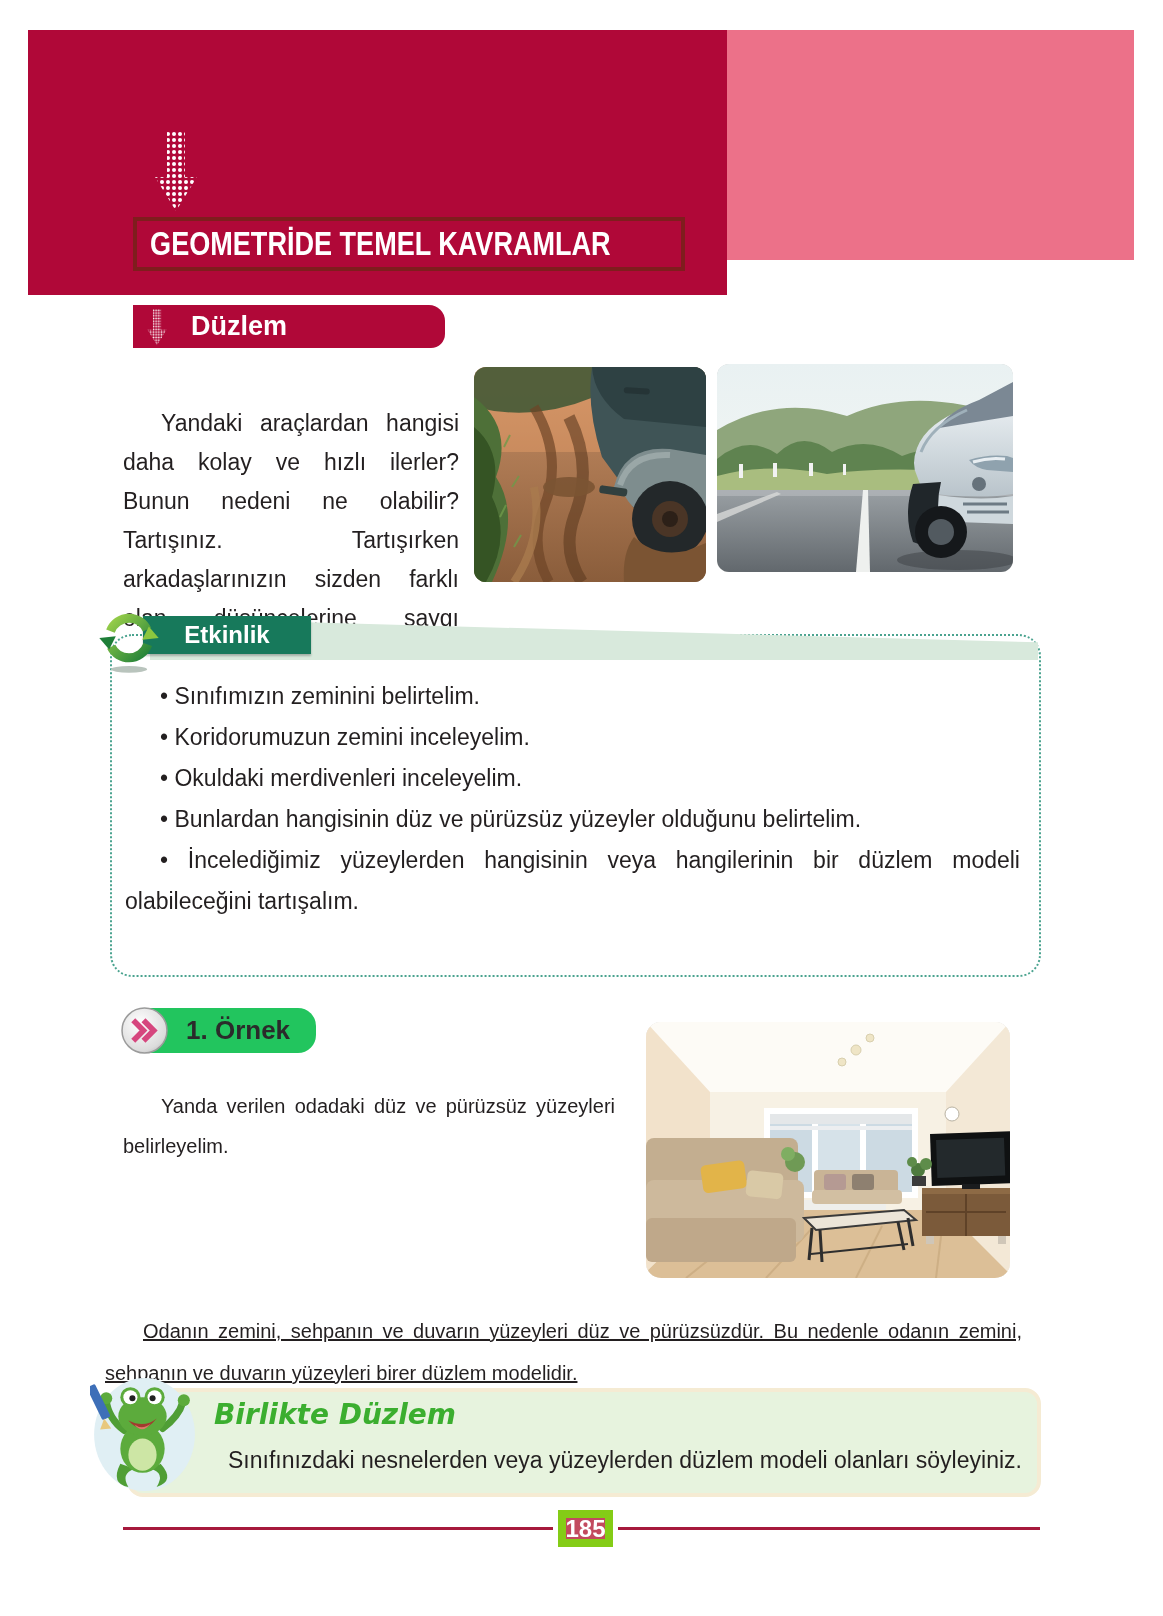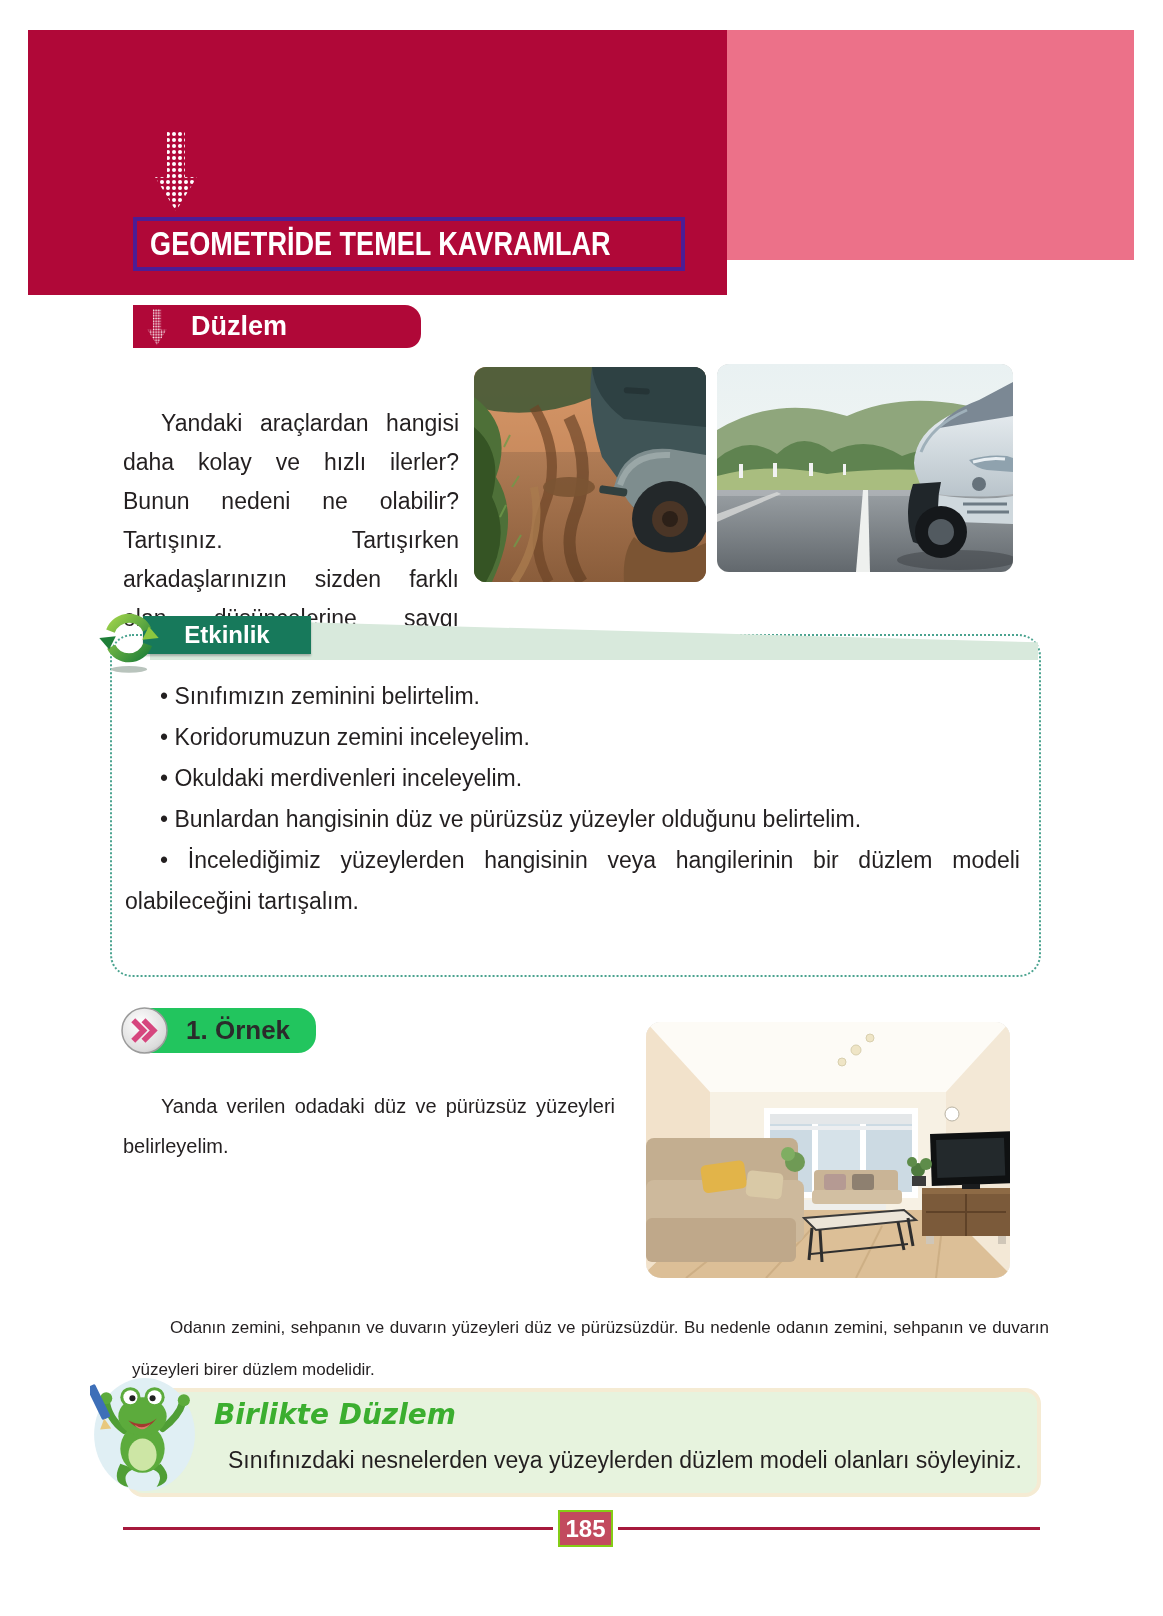--- a/index.html
+++ b/index.html
@@ -3,25 +3,25 @@
 <meta charset="utf-8">
 <style>
   html,body{margin:0;padding:0;background:#fff;}
   #page{position:relative;width:1163px;height:1616px;background:#fff;overflow:hidden;
         font-family:"Liberation Sans",sans-serif;color:#231f20;}
   .abs{position:absolute;}
 
   
   .hdr-dark{left:28px;top:30px;width:699px;height:265px;background:#B00838;}
   .hdr-pink{left:727px;top:30px;width:407px;height:230px;background:#EC7189;}
-  .title-box{left:133px;top:217px;width:552px;height:54px;border:4px solid #4c1d95;
+  .title-box{left:133px;top:217px;width:552px;height:54px;border:4px solid #7f1d1d;
              display:flex;align-items:center;box-sizing:border-box;}
   .title-box span{display:inline-block;padding-left:16px;color:#fff;font-weight:bold;
                   font-size:33px;letter-spacing:0;transform:scaleX(.82);transform-origin:left center;white-space:nowrap;}
-  .tab-duzlem{left:133px;top:305px;width:288px;height:43px;background:#B00838;
+  .tab-duzlem{left:133px;top:305px;width:312px;height:43px;background:#B00838;
               border-radius:0 16px 14px 0;display:flex;align-items:center;}
   .tab-duzlem .lbl{color:#fff;font-weight:bold;font-size:27px;margin-left:58px;}
   .arrow-big{left:147px;top:131px;}
   .arrow-small{position:absolute;left:10px;top:4px;}
 
   
   .intro-par{left:123px;top:381px;width:336px;font-size:23px;line-height:39px;
              text-align:justify;text-indent:38px;}
   .photo{overflow:hidden;border-radius:12px;background:#ccc;}
   .photo svg{display:block;width:100%;height:100%;}
@@ -43,35 +43,35 @@
   .act-bullets p{margin:0;font-size:23px;line-height:41px;text-indent:35px;text-align:justify;}
   .act-bullets p::before{content:"• ";}
 
   
   .ex-label{left:136px;top:1008px;width:180px;height:45px;background:#22c55e;
             border-radius:10px 18px 18px 10px;display:flex;align-items:center;}
   .ex-label span{font-weight:bold;font-size:26px;color:#2b2b2b;margin-left:50px;white-space:nowrap;}
   .ex-badge{left:121px;top:1007px;width:47px;height:47px;}
   .ex-par{left:123px;top:1066px;width:492px;font-size:20px;line-height:40px;
           text-align:justify;text-indent:38px;}
-  .ans-par{left:132px;top:1290px;width:917px;font-size:17px;line-height:42px;
-           text-align:justify;text-indent:38px;}
+  .ans-par{left:105px;top:1290px;width:917px;font-size:20px;line-height:42px;
+           text-align:justify;text-indent:38px;text-decoration:underline;}
 
   
   .tog-box{left:127px;top:1388px;width:914px;height:109px;background:#E7F3DE;
            border:4px solid #F5EBD3;border-radius:16px;box-sizing:border-box;}
   .tog-frog{left:90px;top:1368px;width:106px;height:126px;}
   .tog-title{left:214px;top:1398px;font-size:28px;font-weight:bold;font-style:italic;
              color:#3BAE2F;font-family:"DejaVu Sans",sans-serif;}
   .tog-text{left:228px;top:1444px;width:800px;font-size:23px;line-height:32px;}
 
   
   .foot-line{left:123px;top:1527px;width:917px;height:3px;background:#A6193C;}
   .page-num{left:558px;top:1510px;width:55px;height:37px;background:#C24A5E;
-            border:2px solid #84cc16;box-shadow:0 0 0 5px #fff;box-sizing:border-box;
+            border:8px solid #84cc16;box-shadow:0 0 0 5px #fff;box-sizing:border-box;
             display:flex;align-items:center;justify-content:center;}
   .page-num span{color:#fff;font-weight:bold;font-size:24px;}
 </style>
 </head>
 <body>
 
 <div id="page">
 
   <div class="abs hdr-dark"></div>
   <div class="abs hdr-pink"></div>

